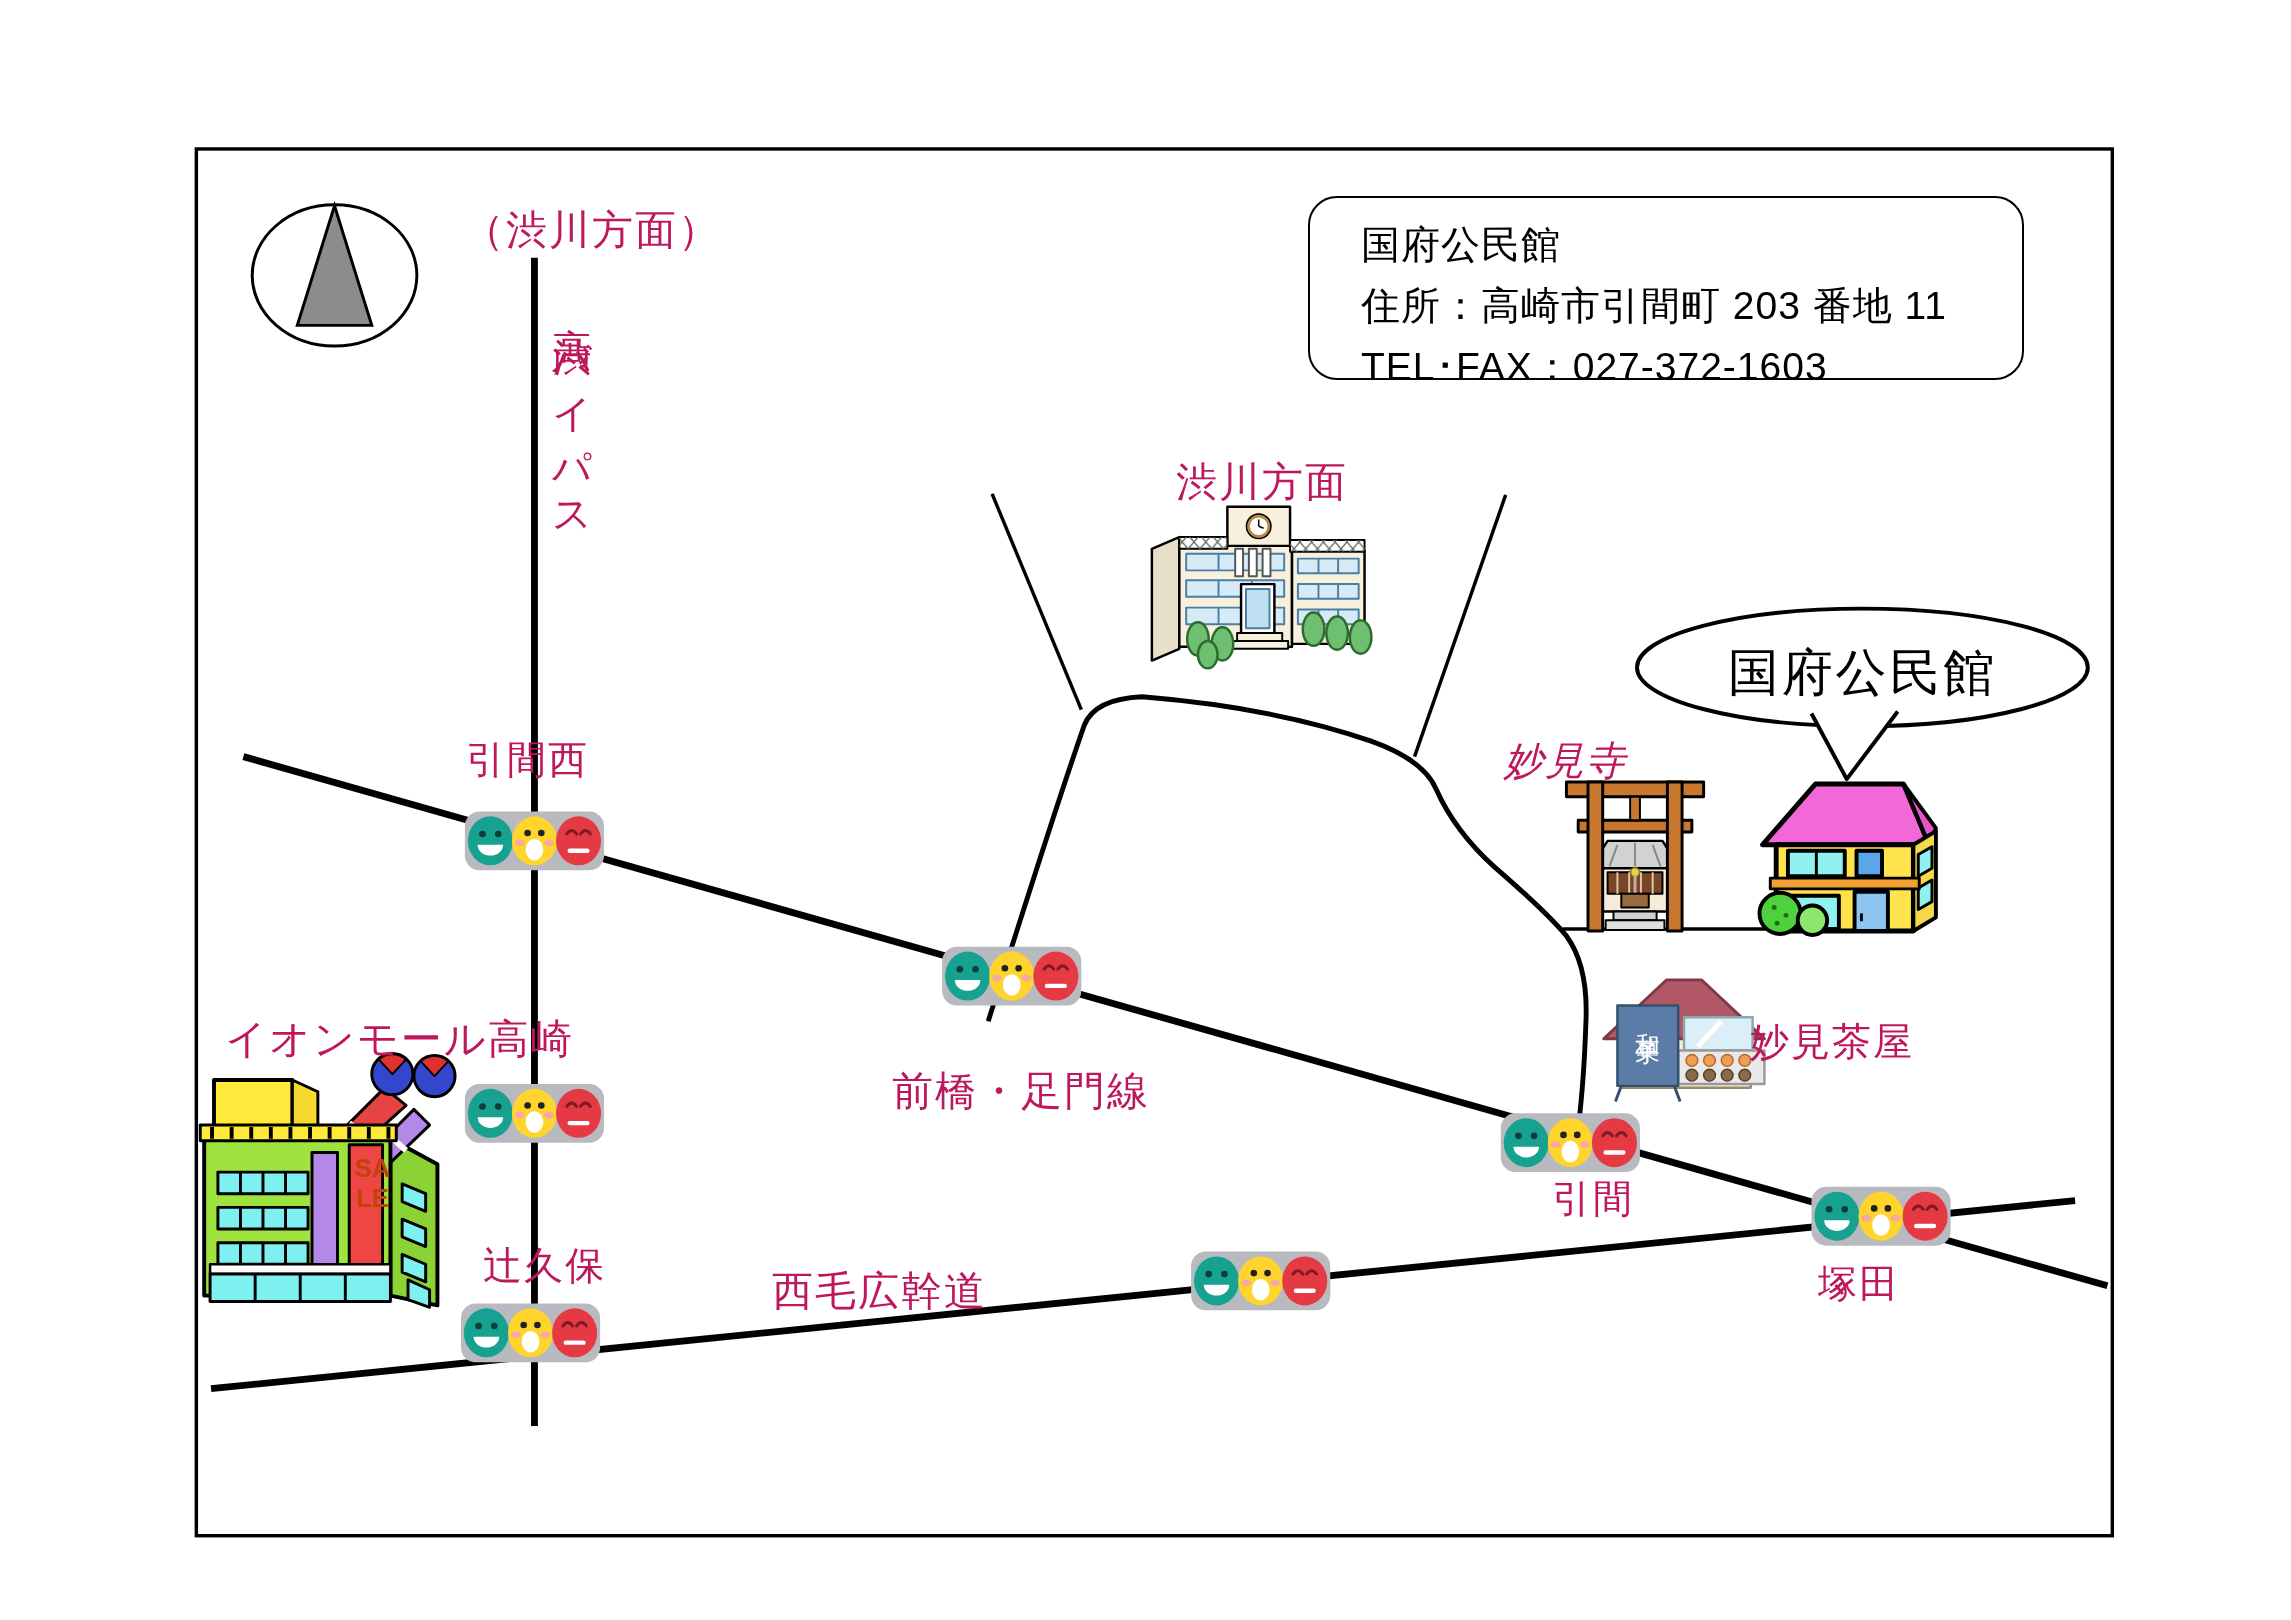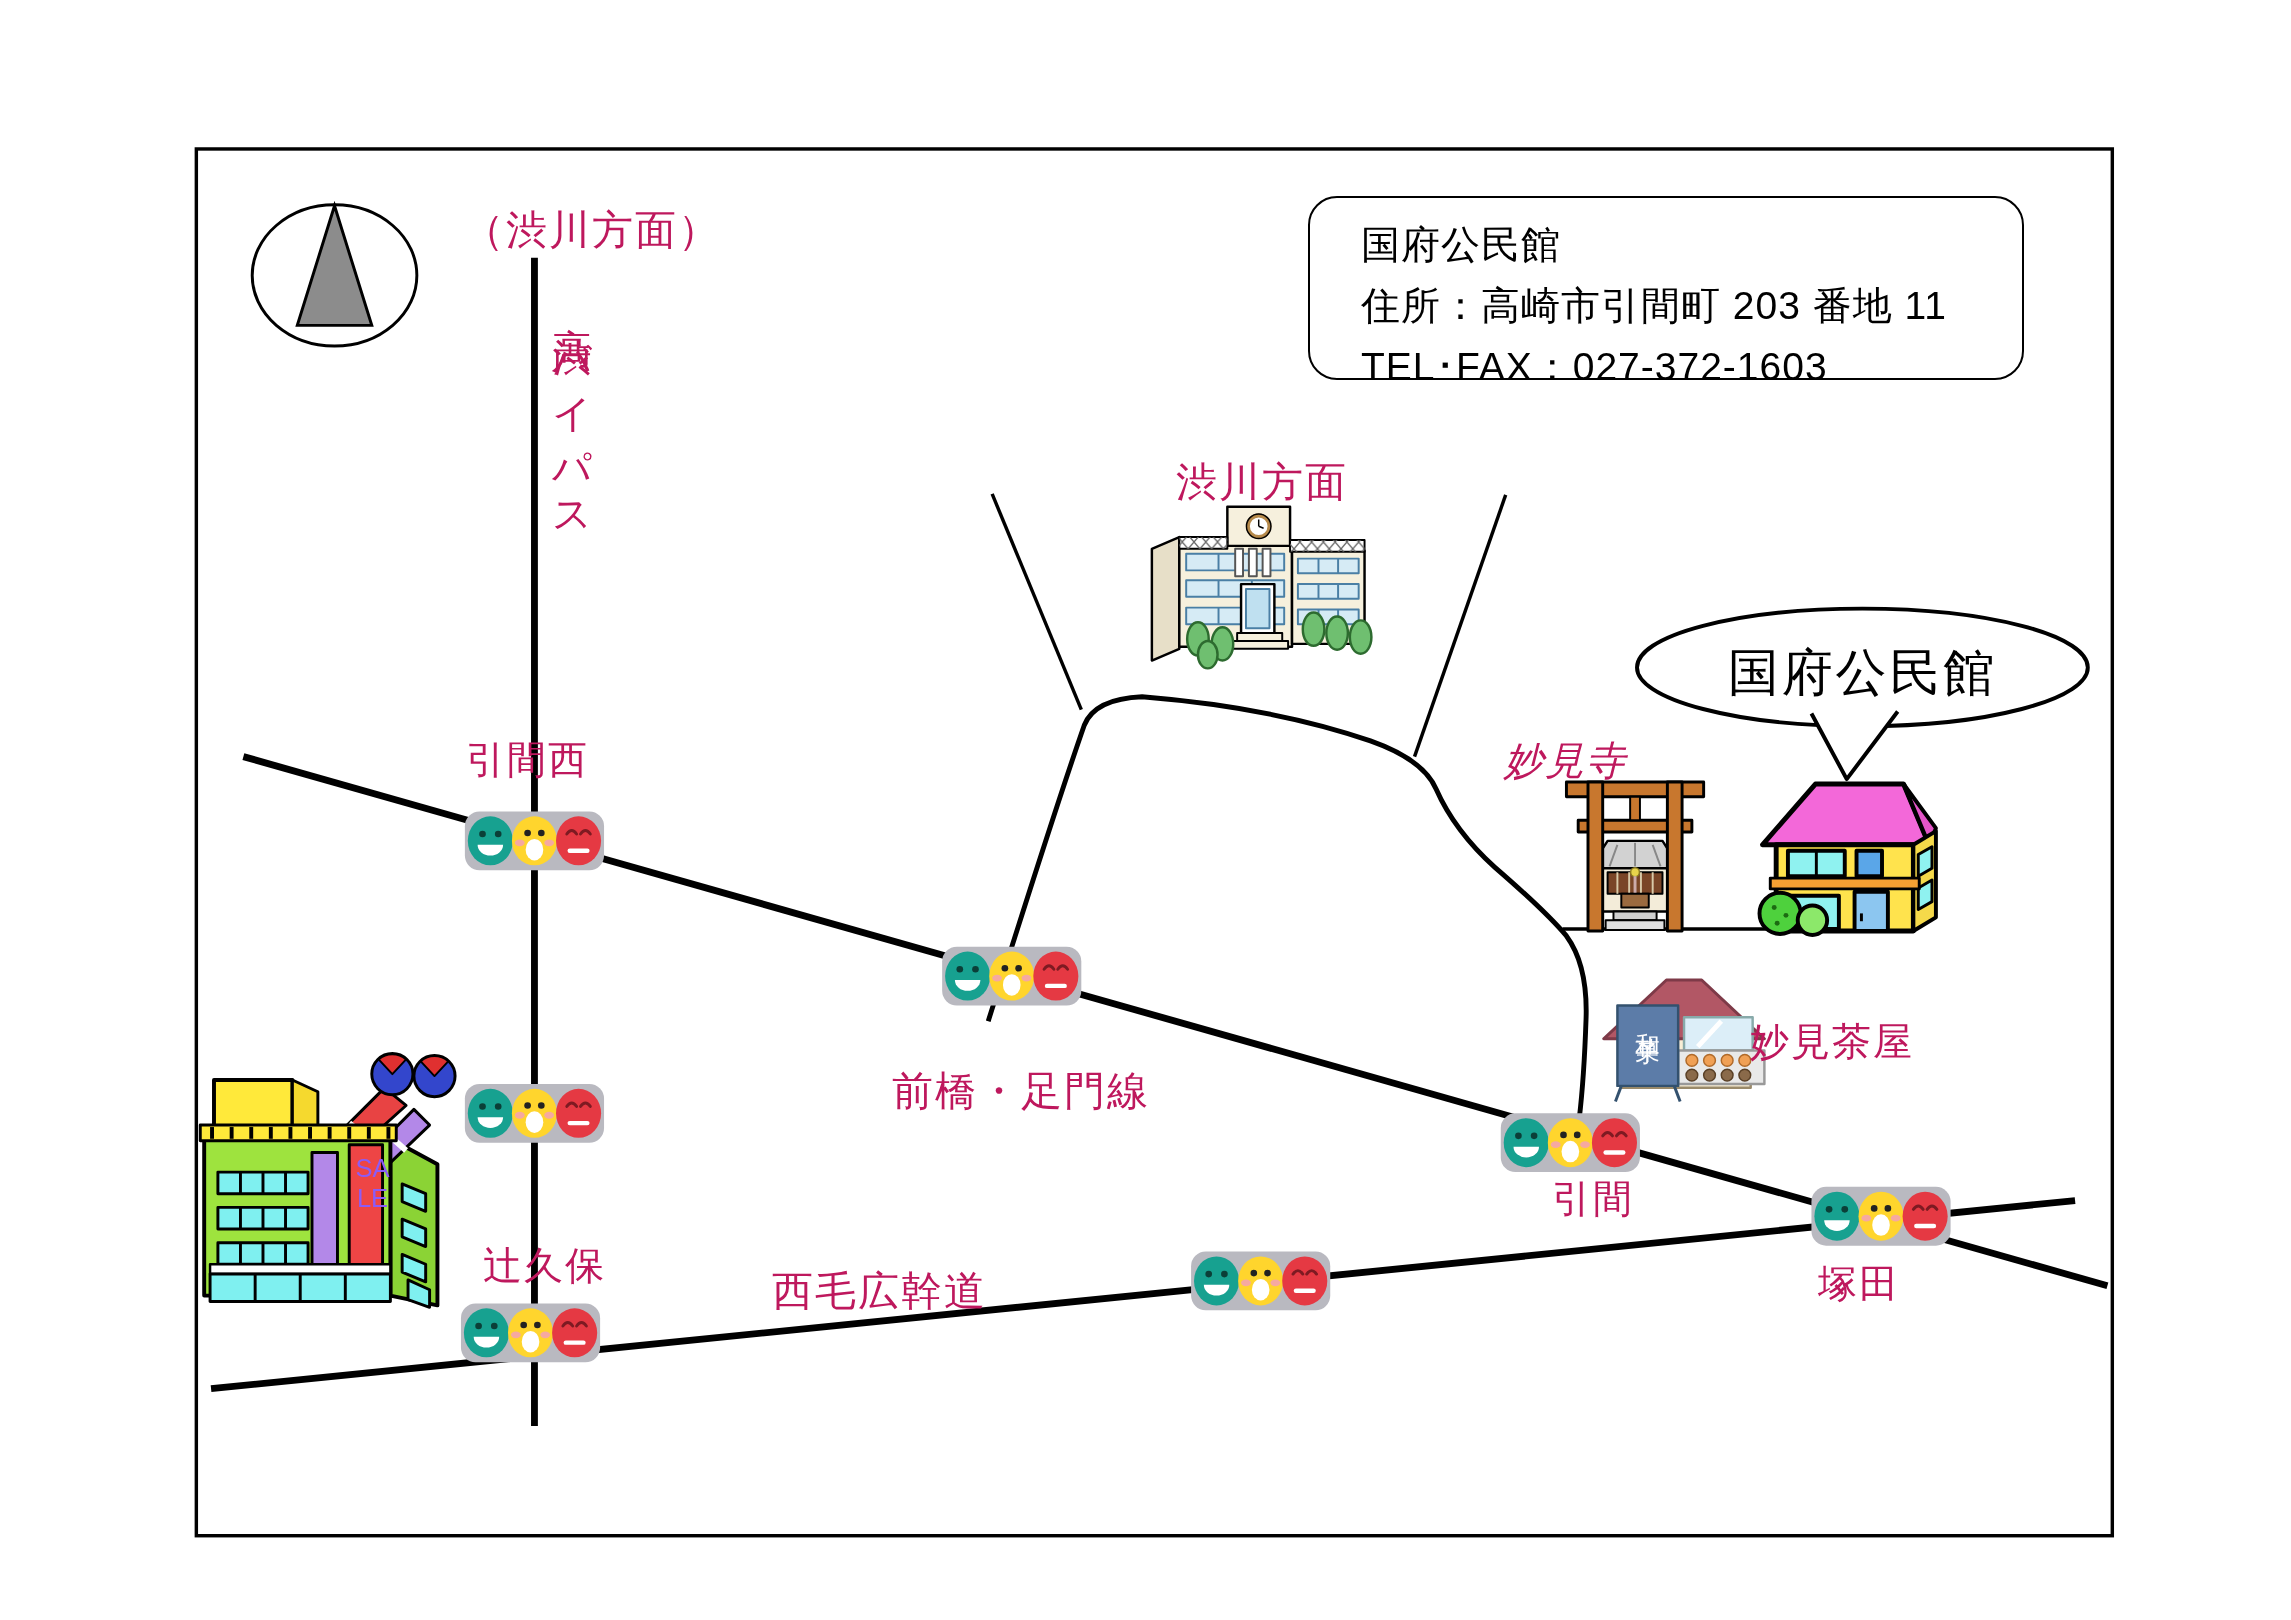--- a/index.html
+++ b/index.html
@@ -10,21 +10,21 @@
   .f42{font-size:41px;} .f40{font-size:39px;}
   .vtext{writing-mode:vertical-rl;text-orientation:upright;letter-spacing:9.8px;}
   .infobox{position:absolute;left:1308px;top:196px;width:716px;height:184px;
            border:2.9px solid #000;border-radius:29px;box-sizing:border-box;
            padding:15.7px 0 0 51px;font-size:39px;line-height:61px;letter-spacing:1px;}
   .bubbletext{position:absolute;left:1637px;top:639px;width:451px;text-align:center;
               font-size:51px;letter-spacing:2.9px;}
   .wagashi{position:absolute;left:1631px;top:1013px;writing-mode:vertical-rl;text-orientation:upright;
            color:#fff;font-size:24.5px;letter-spacing:4.9px;}
   .sale{position:absolute;left:352px;top:1153px;width:41px;word-break:break-all;
-        line-height:1.18;font-size:25.5px;font-weight:normal;color:#8b5cf6;text-align:center;letter-spacing:0;}
+        line-height:1.18;font-size:25.5px;font-weight:bold;color:#c2410c;text-align:center;letter-spacing:0;}
 </style>
 </head>
 <body>
 
 <div id="stage">
 
 <svg id="mapsvg" viewBox="0 0 2338 1653">
   <defs>
     <pattern id="xh" width="12" height="14" patternUnits="userSpaceOnUse">
       <path d="M0 0 L12 14 M12 0 L0 14" stroke="#666" stroke-width="1.4"></path>
@@ -270,20 +270,21 @@
   <div>住所：高崎市引間町 203 番地 11</div>
   <div>TEL･FAX：027-372-1603</div>
 </div>
 
 <div class="lbl f42" style="left:1176px;top:455px;">渋川方面</div>
 <div class="bubbletext">国府公民館</div>
 <div class="lbl f40" style="left:1504px;top:734px;font-style:italic;">妙見寺</div>
 <div class="lbl f40" style="left:1750px;top:1015px;text-align:center;">妙見茶屋</div>
 <div class="wagashi">和菓子</div>
 
+<div class="lbl f42" style="left:225px;top:1012px;">イオンモール高崎</div>
 <div class="sale">SALE</div>
 
 <div class="lbl f40" style="left:466px;top:733px;">引間西</div>
 <div class="lbl f42" style="left:892px;top:1064px;">前橋・足門線</div>
 <div class="lbl f40" style="left:1552px;top:1172px;">引間</div>
 <div class="lbl f40" style="left:1818px;top:1257px;">塚田</div>
 <div class="lbl f40" style="left:483px;top:1239px;">辻久保</div>
 <div class="lbl f42" style="left:772px;top:1264px;">西毛広幹道</div>
 
 </div>

